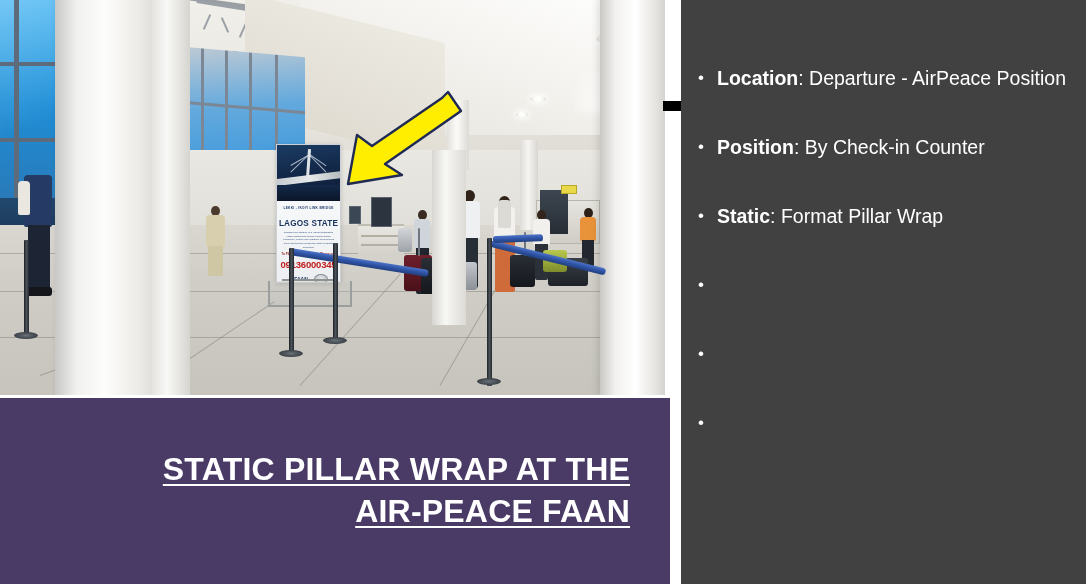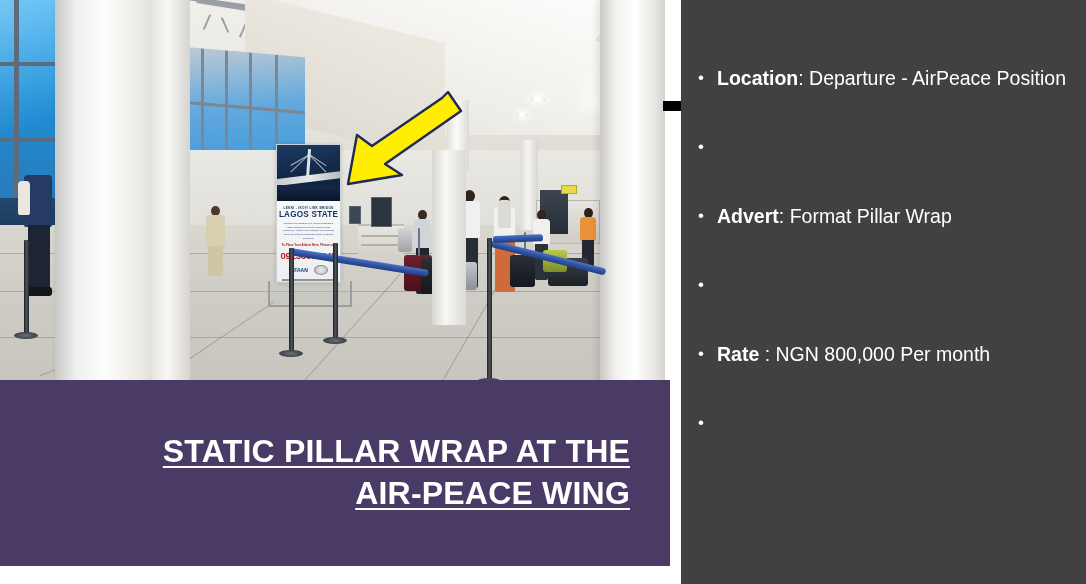--- a/index.html
+++ b/index.html
@@ -218,21 +218,21 @@
     position: absolute; left: 0; top: 56px; width: 100%; height: 81px;
     background: linear-gradient(180deg, #f7f8f9 0%, #eceef1 100%);
     text-align: center;
   }
   .ad-tagline {
     margin-top: 5px; font-size: 3.2px; letter-spacing: .3px;
     color: #1e3b6b; font-weight: 700;
   }
   .ad-title {
     font-size: 8.2px; font-weight: 800; color: #16315c;
-    letter-spacing: .2px; line-height: 1; margin-top: 1px;
+    letter-spacing: .2px; line-height: 1; margin-top: 10px;
   }
   .ad-body-text {
     font-size: 2.5px; color: #2b4a7a; line-height: 1.45; margin-top: 3px;
     padding: 0 4px;
   }
   .ad-callto {
     font-size: 3px; font-weight: 700; color: #9c2222; margin-top: 4px;
     line-height: 1.3;
   }
   .ad-phone {
@@ -332,21 +332,21 @@
   }
 
   
   .arrow-svg {
     position: absolute; left: 330px; top: 78px; width: 135px; height: 115px;
   }
 
   
   .caption-banner {
     position: absolute;
-    left: 0; top: 380px; width: 670px; height: 186px;
+    left: 0; top: 398px; width: 670px; height: 186px;
     background: #4a3a66;
     display: flex;
     align-items: center;
     justify-content: flex-end;
   }
   .caption-text {
     color: #ffffff;
     font-size: 32px;
     font-weight: 700;
     line-height: 1.30;
@@ -577,50 +577,50 @@
 
       <svg class="arrow-svg" viewBox="0 0 135 115">
         <polygon points="118,14 131,33 55,86 72,97 18,106 27,57 42,68 112,20" fill="#ffee00" stroke="#1f2a55" stroke-width="2.4" stroke-linejoin="round"></polygon>
       </svg>
     </div>
   </div>
 
   <div class="caption-banner">
     <div class="caption-text">
       <span class="cl">STATIC PILLAR WRAP AT THE</span>
-      <span class="cl">AIR-PEACE WING</span>
+      <span class="cl">AIR-PEACE FAAN</span>
     </div>
   </div>
 
   <div class="panel-tab"></div>
 
   <div class="info-panel">
     <div class="bullet-list">
 
       <div class="bullet-row">
         <span class="bullet-dot">•</span>
         <span class="bullet-text"><span class="lbl">Location</span><span>:</span>&nbsp;<span>Departure - AirPeace Position</span></span>
       </div>
 
       <div class="bullet-row">
         <span class="bullet-dot">•</span>
+        <span class="bullet-text"><span class="lbl">Position</span><span>:</span>&nbsp;<span>By Check-in Counter</span></span>
       </div>
 
       <div class="bullet-row">
         <span class="bullet-dot">•</span>
-        <span class="bullet-text"><span class="lbl">Advert</span><span>:</span>&nbsp;<span>Format Pillar Wrap</span></span>
+        <span class="bullet-text"><span class="lbl">Static</span><span>:</span>&nbsp;<span>Format Pillar Wrap</span></span>
       </div>
 
       <div class="bullet-row">
         <span class="bullet-dot">•</span>
       </div>
 
       <div class="bullet-row">
         <span class="bullet-dot">•</span>
-        <span class="bullet-text"><span class="lbl">Rate </span><span>:</span>&nbsp;<span>NGN 800,000 Per month</span></span>
       </div>
 
       <div class="bullet-row">
         <span class="bullet-dot">•</span>
       </div>
 
     </div>
   </div>
 
 </div>

